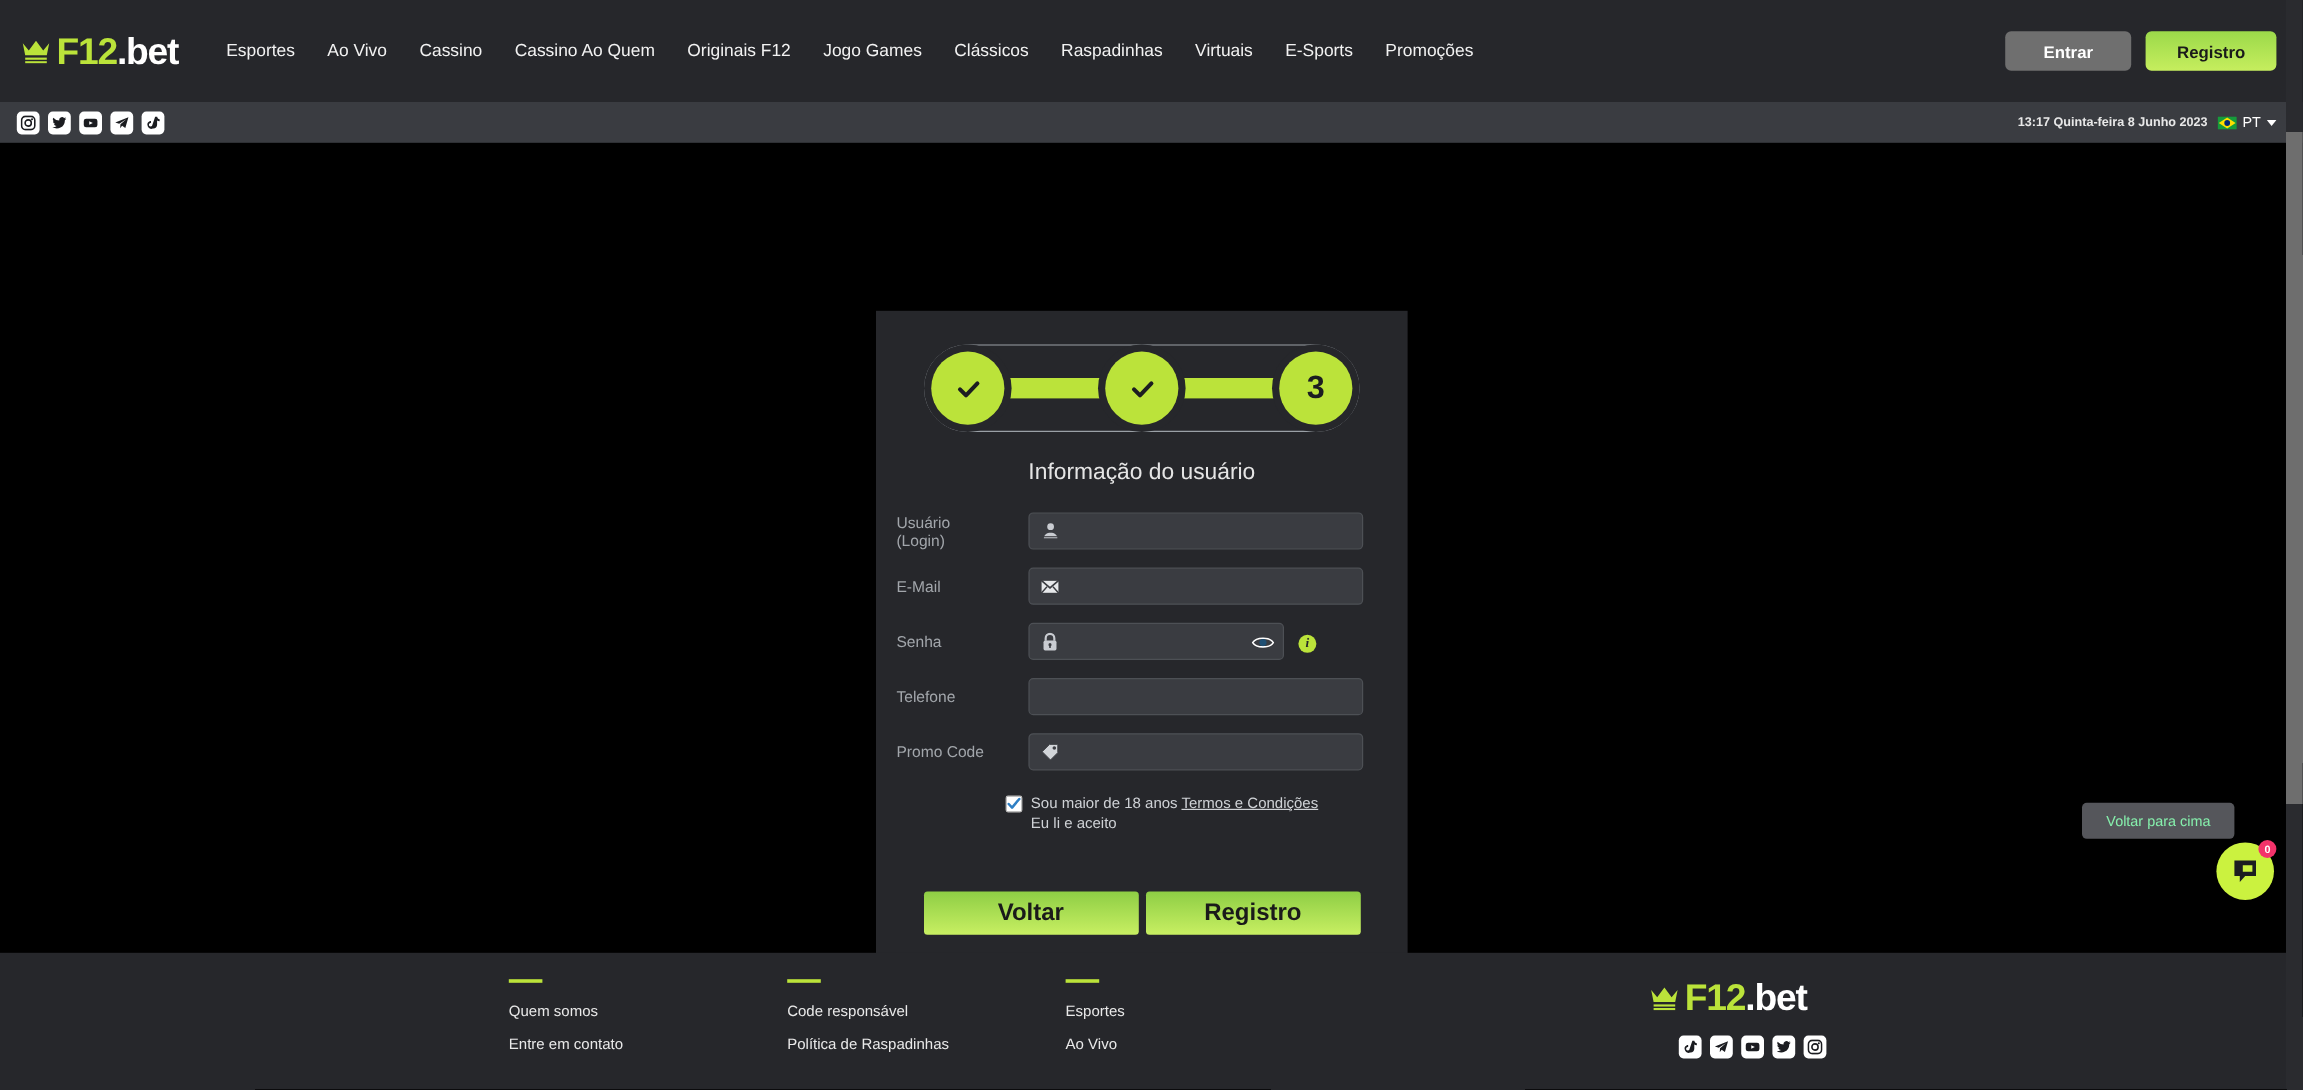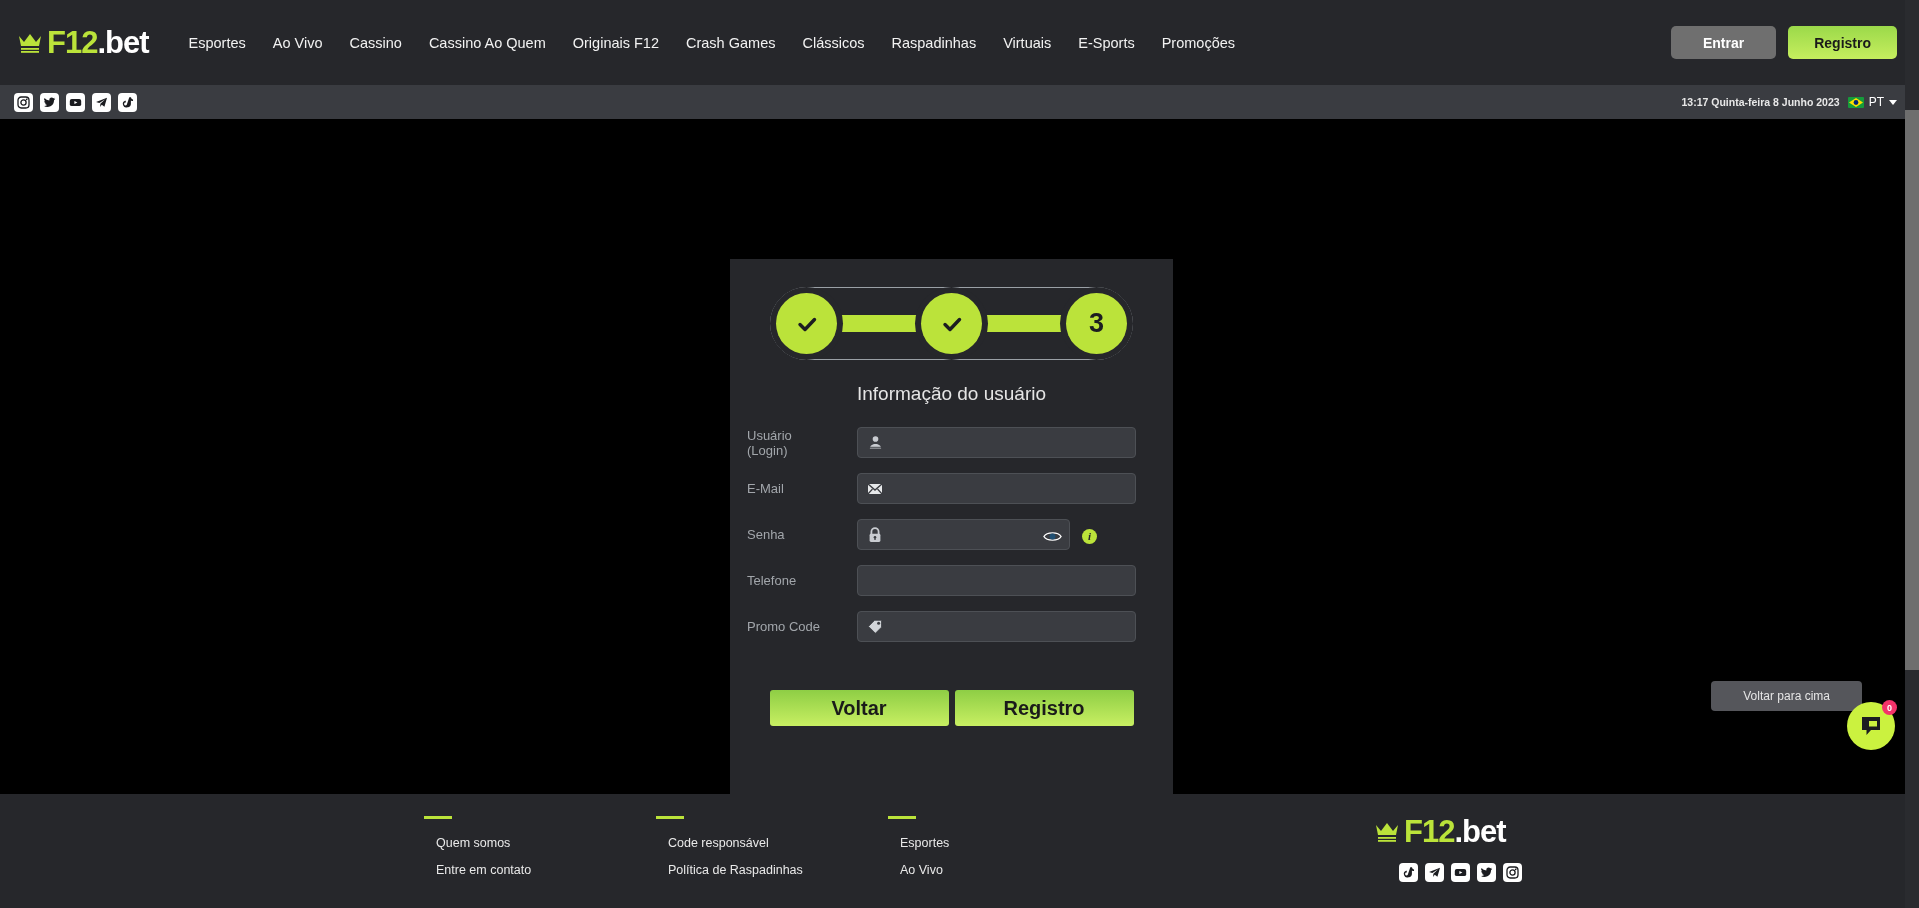--- a/index.html
+++ b/index.html
@@ -150,32 +150,32 @@
   .footer {
     position: absolute; left: 0; bottom: 0; width: 1905px; height: 114px;
     background: #26272b; display: flex; padding-top: 22px;
   }
   .fcol { width: 232px; flex: none; }
   .fcol.c1 { margin-left: 424px; }
   .fcol.c2 { margin-left: 0; }
   .fbar { width: 28px; height: 3px; background: #bbe33a; margin-bottom: 17px; }
   .flink {
     display: block; color: #e9e9e9; font-size: 12.5px;
-    margin-bottom: 13px; cursor: pointer; text-decoration: none; margin-left: 12px;
+    margin-bottom: 13px; cursor: pointer; text-decoration: none;
   }
 
   .fbrand { margin-left: 255px; display: flex; flex-direction: column; align-items: center; }
   .fbrand .logo-text { font-size: 31px; }
   .fsoc { display: flex; gap: 7px; margin-top: 16px; }
 
   
   .totop {
-    position: absolute; right: 57px; bottom: 197px;
-    background: #55565b; color: #e5e5e5; font-size: 12px;
-    padding: 8px 32px; border-radius: 4px; cursor: pointer; white-space: nowrap;
+    position: absolute; right: 57px; bottom: 209px;
+    background: #55565b; color: #86efac; font-size: 12px;
+    padding: 8px 20px; border-radius: 4px; cursor: pointer; white-space: nowrap;
   }
   .chatbtn {
     position: absolute; right: 24px; bottom: 158px;
     width: 48px; height: 48px; border-radius: 50%; background: #cbf23f;
     display: flex; align-items: center; justify-content: center; cursor: pointer;
   }
   .chatbadge {
     position: absolute; top: -2px; right: -2px; width: 15px; height: 15px;
     border-radius: 50%; background: #f3336a; color: #fff; font-size: 9px;
     display: flex; align-items: center; justify-content: center; font-weight: bold;
@@ -205,21 +205,21 @@
     </span>
     <span class="logo-text"><span class="g">F12</span><span class="w">.bet</span></span>
   </div>
 
   <div class="navlinks">
     <span class="navlink">Esportes</span>
     <span class="navlink">Ao Vivo</span>
     <span class="navlink">Cassino</span>
     <span class="navlink">Cassino Ao Quem</span>
     <span class="navlink">Originais F12</span>
-    <span class="navlink">Crash Games</span>
+    <span class="navlink">Jogo Games</span>
     <span class="navlink">Clássicos</span>
     <span class="navlink">Raspadinhas</span>
     <span class="navlink">Virtuais</span>
     <span class="navlink">E-Sports</span>
     <span class="navlink">Promoções</span>
   </div>
 
   <div class="nav-actions">
     <button class="btn-entrar">Entrar</button>
     <button class="btn-registro-top">Registro</button>
@@ -369,20 +369,28 @@
           <input class="finput" type="text" placeholder="" style="">
           <span class="fic">
             <svg width="16" height="16" viewBox="0 0 16 16">
                 <path d="M1.5 7.4 L7.6 1.3 L14.5 1.3 L14.5 8.2 L8.4 14.3 Z" fill="#d2d5d9" stroke="#3a3c41" stroke-width="0.8"></path>
                 <circle cx="11.6" cy="4.3" r="1.5" fill="#3a3c41"></circle>
               </svg>
           </span>
         </div>
       </div>
 
+      <div class="agree">
+        <span class="chk">
+          <svg width="12" height="12" viewBox="0 0 12 12">
+              <path d="M1.6 6 L4.4 9 L10.4 1.8" fill="none" stroke="#2f7fc4" stroke-width="2.1" stroke-linecap="round" stroke-linejoin="round"></path>
+            </svg>
+        </span>
+        <span class="agree-text"><span>Sou maior de 18 anos </span><a>Termos e Condições</a><br><span>Eu li e aceito</span></span>
+      </div>
 
       <div class="cbtns">
         <button class="cbtn">Voltar</button>
         <button class="cbtn">Registro</button>
       </div>
     </div>
   </div>
 
   <div class="footer">
     <div class="fcol c1">

